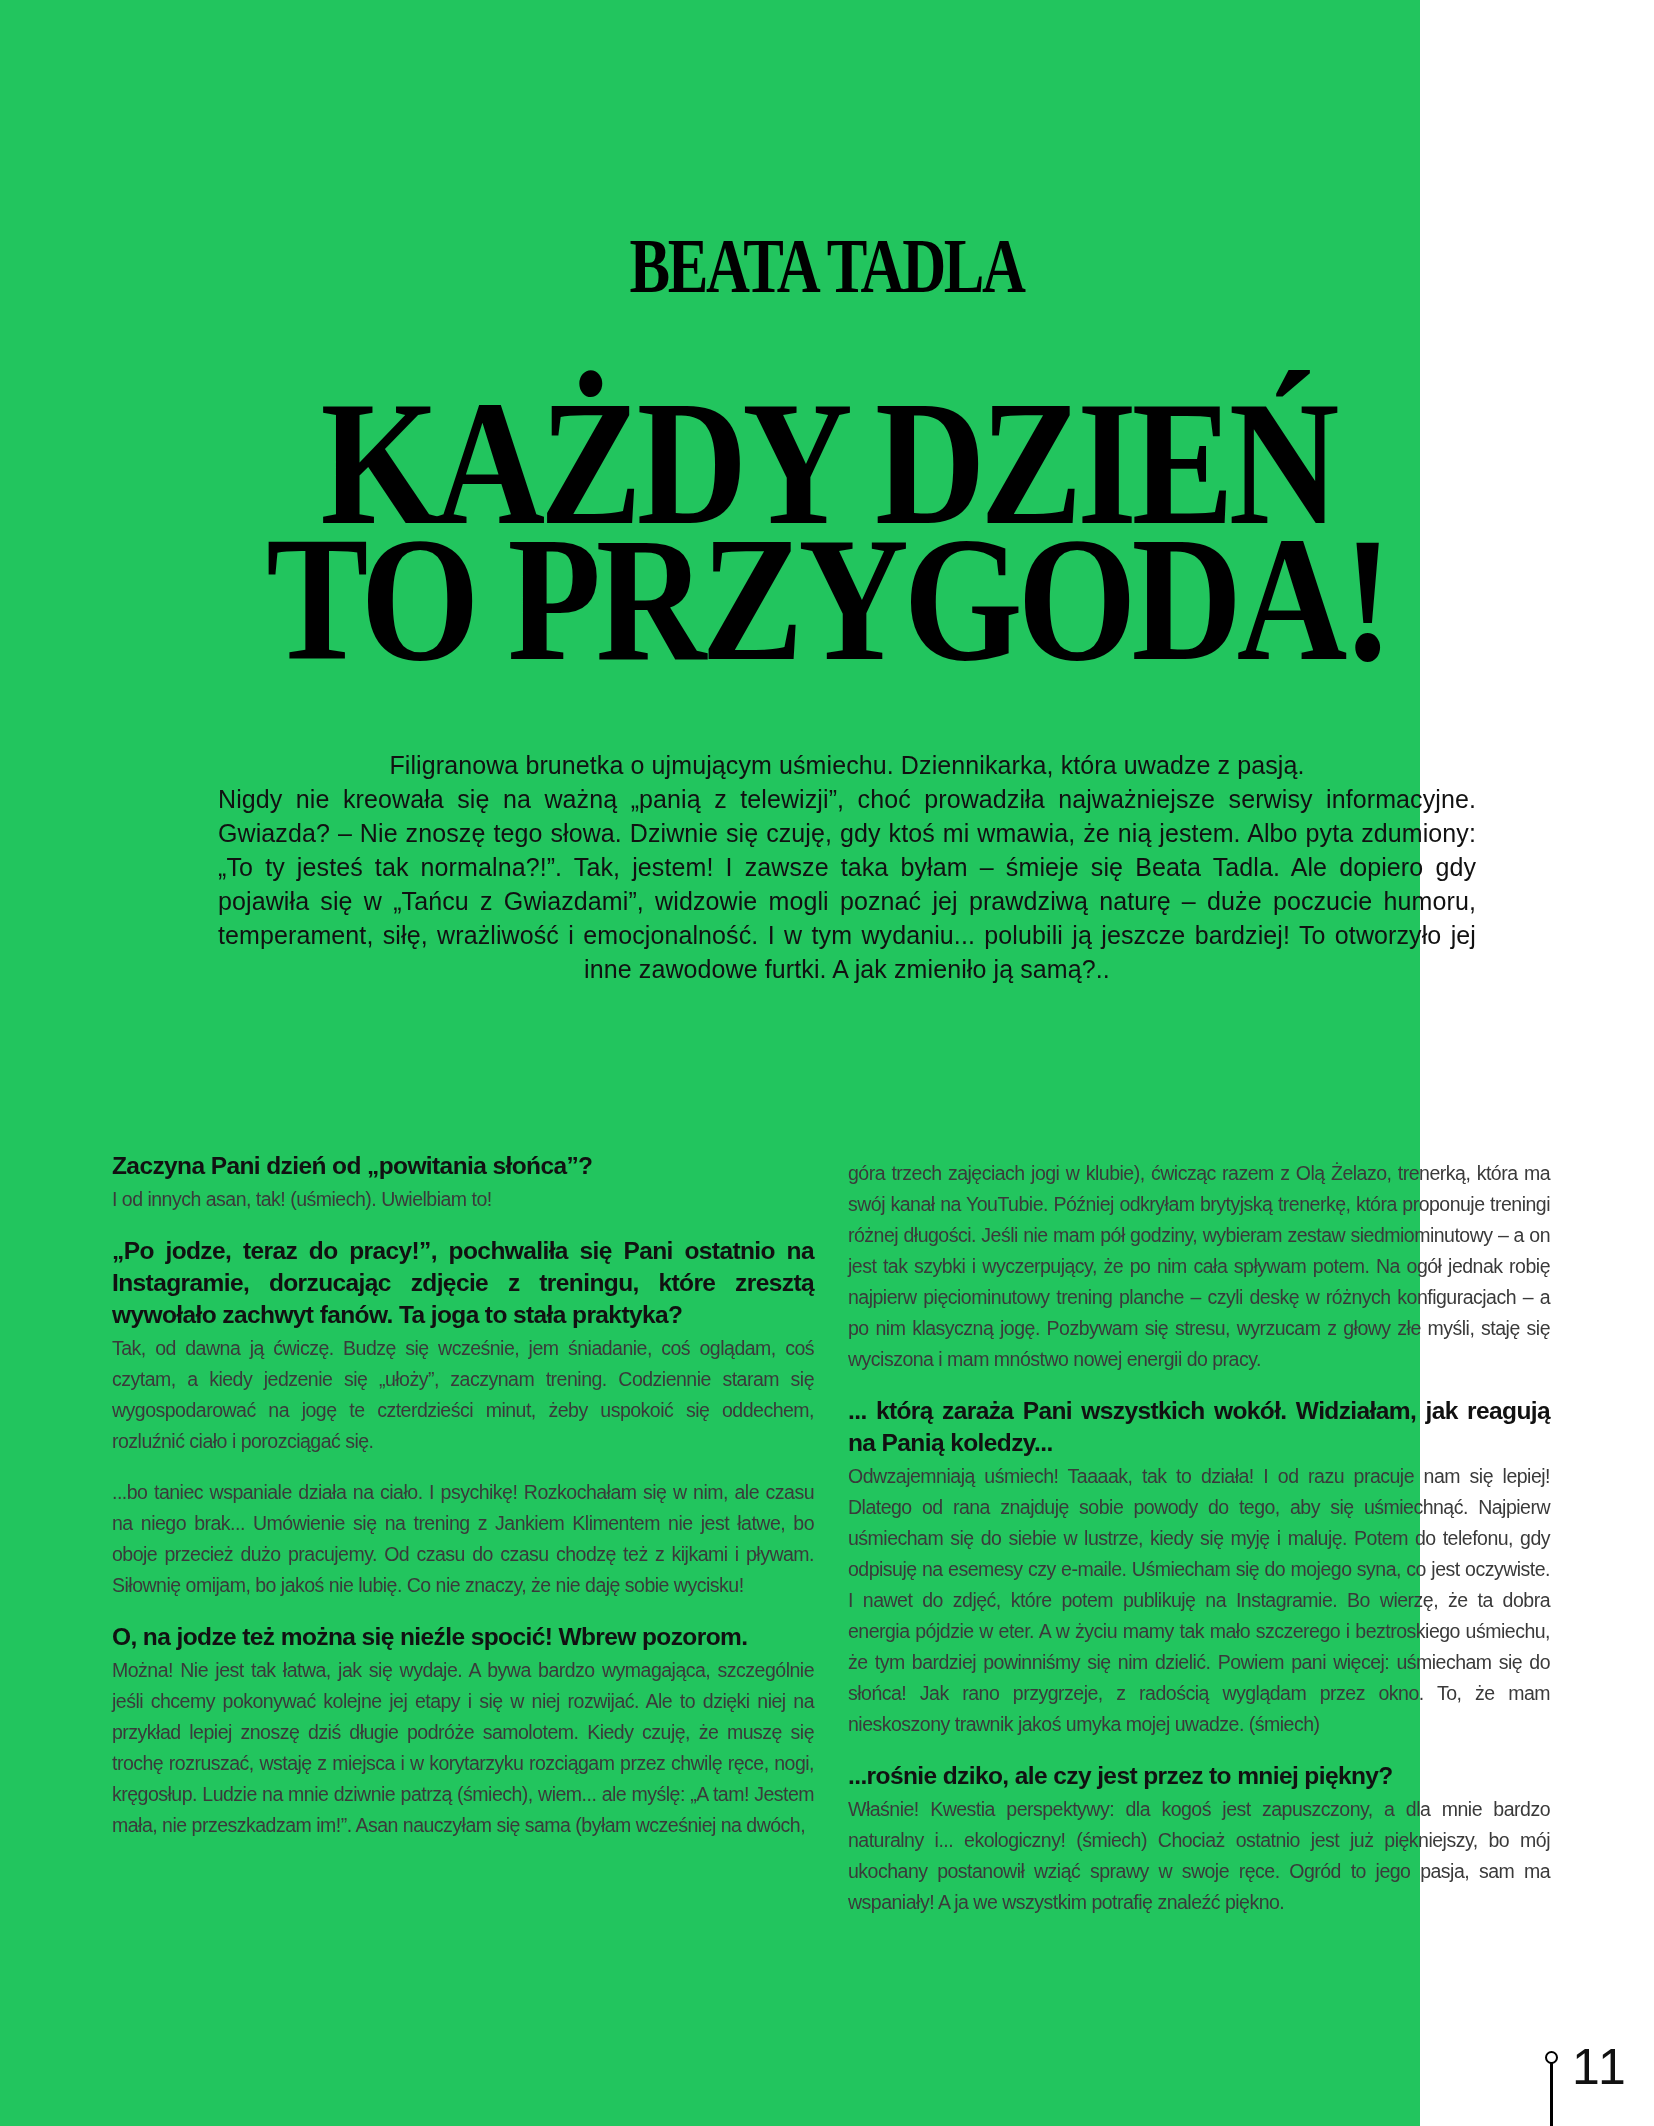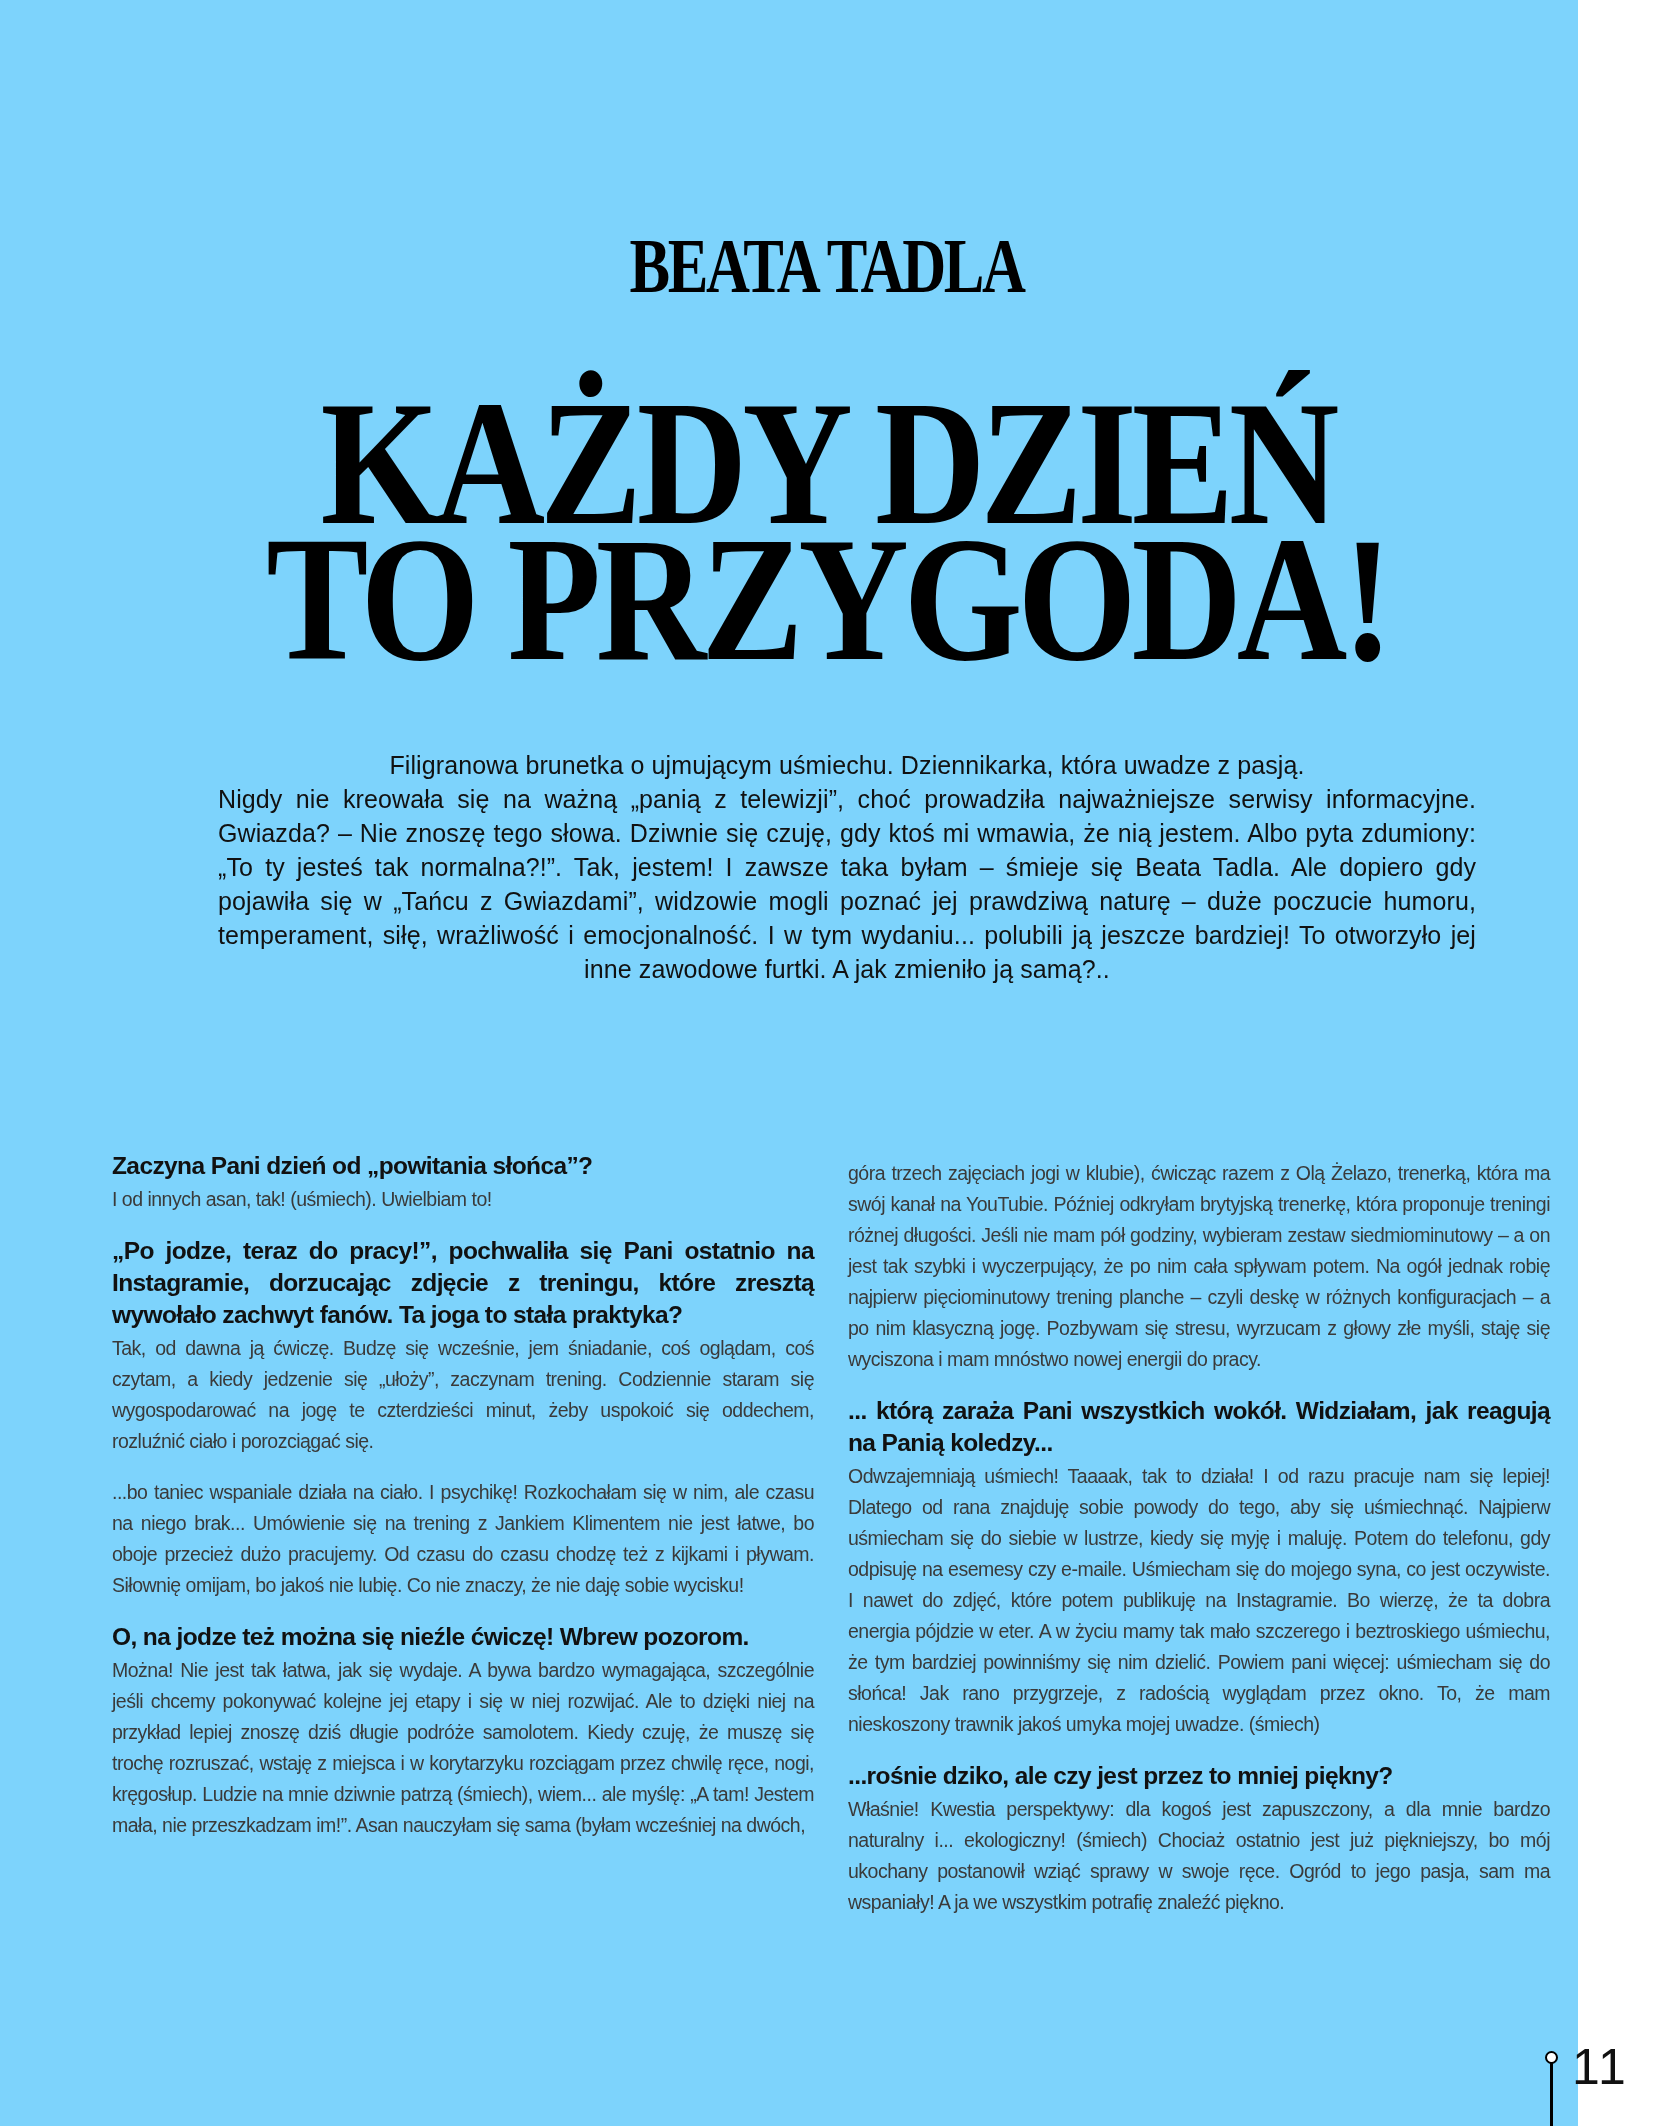--- a/index.html
+++ b/index.html
@@ -1,17 +1,17 @@
 <!DOCTYPE html>
 <html><head>
 <meta charset="utf-8">
 <style>
   html, body { margin: 0; padding: 0; background: #ffffff; }
   body { width: 1654px; height: 2126px; position: relative; overflow: hidden; color: #111; }
-  .page { position: absolute; left: 0; top: 0; width: 1578px; height: 2126px; background: #7dd3fc; }
+  .page { position: absolute; left: 0; top: 0; width: 1420px; height: 2126px; background: #22c55e; }
 
   .kicker {
     position: absolute; left: 0; width: 1654px; top: 226px;
     text-align: center;
     font-family: "Liberation Serif", serif; font-weight: 700;
     font-size: 78px; line-height: 80px; letter-spacing: -3px;
     color: #000;
   }
   .kicker span { display: inline-block; transform: scaleX(0.78); transform-origin: center; }
 
@@ -93,21 +93,21 @@
       <p class="a">I od innych asan, tak! (uśmiech). Uwielbiam to!</p>
     </div>
     <div class="qa">
       <p class="q">„Po jodze, teraz do pracy!”, pochwaliła się Pani ostatnio na Instagramie, dorzucając zdjęcie z treningu, które zresztą wywołało zachwyt fanów. Ta joga to stała praktyka?</p>
       <p class="a">Tak, od dawna ją ćwiczę. Budzę się wcześnie, jem śniadanie, coś oglądam, coś czytam, a kiedy jedzenie się „ułoży”, zaczynam trening. Codziennie staram się wygospodarować na jogę te czterdzieści minut, żeby uspokoić się oddechem, rozluźnić ciało i porozciągać się.</p>
     </div>
     <div class="qa">
       <p class="a">...bo taniec wspaniale działa na ciało. I psychikę! Rozkochałam się w nim, ale czasu na niego brak... Umówienie się na trening z Jankiem Klimentem nie jest łatwe, bo oboje przecież dużo pracujemy. Od czasu do czasu chodzę też z kijkami i pływam. Siłownię omijam, bo jakoś nie lubię. Co nie znaczy, że nie daję sobie wycisku!</p>
     </div>
     <div class="qa">
-      <p class="q">O, na jodze też można się nieźle ćwiczę! Wbrew pozorom.</p>
+      <p class="q">O, na jodze też można się nieźle spocić! Wbrew pozorom.</p>
       <p class="a">Można! Nie jest tak łatwa, jak się wydaje. A bywa bardzo wymagająca, szczególnie jeśli chcemy pokonywać kolejne jej etapy i się w niej rozwijać. Ale to dzięki niej na przykład lepiej znoszę dziś długie podróże samolotem. Kiedy czuję, że muszę się trochę rozruszać, wstaję z miejsca i w korytarzyku rozciągam przez chwilę ręce, nogi, kręgosłup. Ludzie na mnie dziwnie patrzą (śmiech), wiem... ale myślę: „A tam! Jestem mała, nie przeszkadzam im!”. Asan nauczyłam się sama (byłam wcześniej na dwóch,</p>
     </div>
   </div>
 
   <div class="col right">
     <div class="cont">
       <p class="a">góra trzech zajęciach jogi w klubie), ćwicząc razem z Olą Żelazo, trenerką, która ma swój kanał na YouTubie. Później odkryłam brytyjską trenerkę, która proponuje treningi różnej długości. Jeśli nie mam pół godziny, wybieram zestaw siedmiominutowy – a on jest tak szybki i wyczerpujący, że po nim cała spływam potem. Na ogół jednak robię najpierw pięciominutowy trening planche – czyli deskę w różnych konfiguracjach – a po nim klasyczną jogę. Pozbywam się stresu, wyrzucam z głowy złe myśli, staję się wyciszona i mam mnóstwo nowej energii do pracy.</p>
     </div>
     <div class="qa">
       <p class="q">... którą zaraża Pani wszystkich wokół. Widziałam, jak reagują na Panią koledzy...</p>

